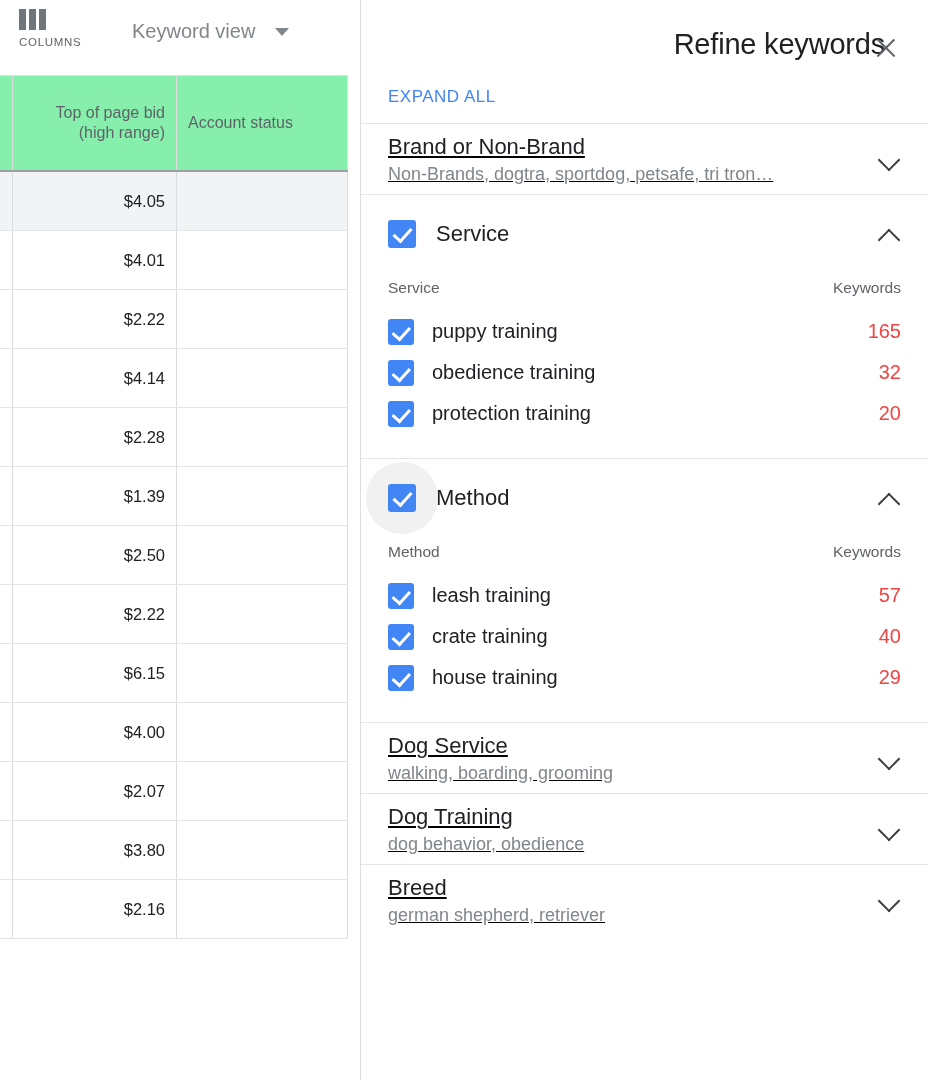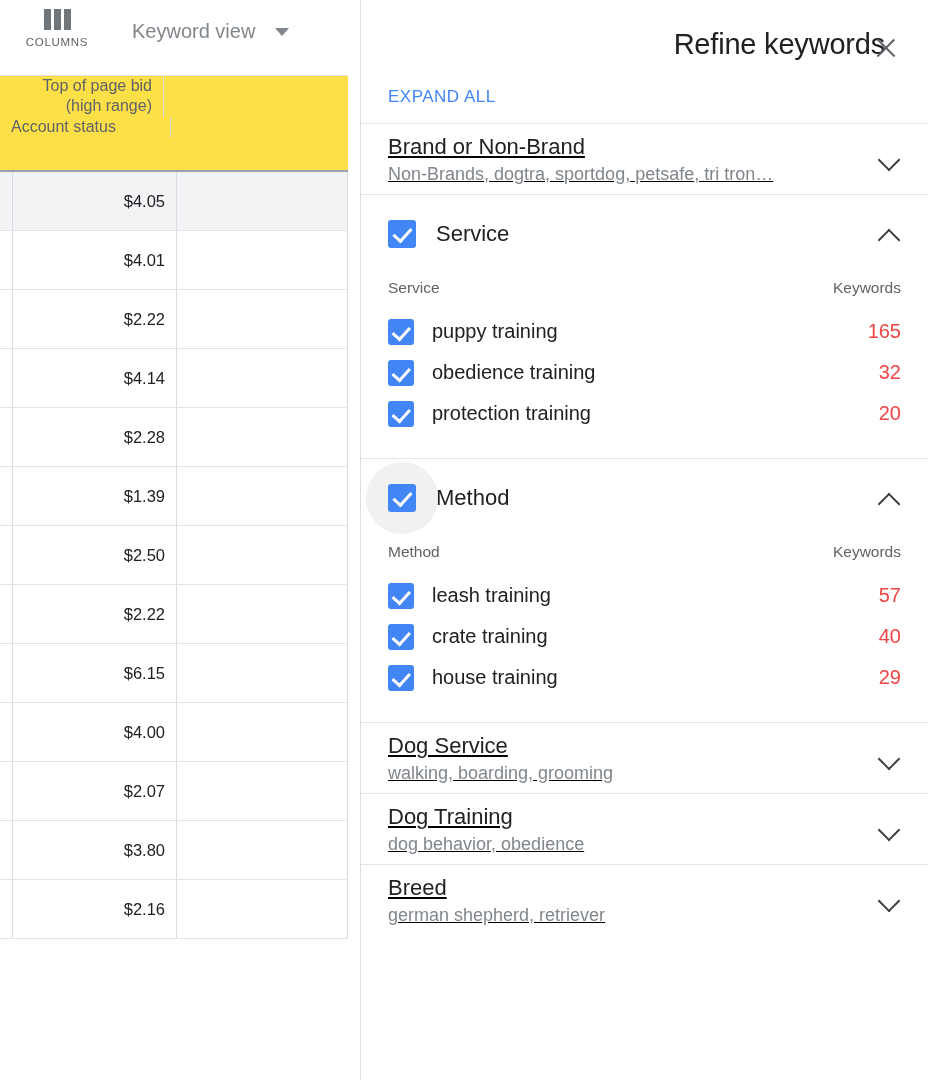--- a/index.html
+++ b/index.html
@@ -31,21 +31,20 @@
     display: flex;
     align-items: flex-start;
     background: #fff;
     position: relative;
   }
   .columns-btn {
     width: 95px;
     padding-top: 8px;
     display: flex;
     flex-direction: column;
-    align-items: center;
     cursor: pointer;
     padding-left: 19px;
   }
   .columns-glyph {
     display: flex;
     gap: 3px;
     height: 22px;
     align-items: center;
   }
   .columns-glyph i {
@@ -77,22 +76,21 @@
     border-left: 7px solid transparent;
     border-right: 7px solid transparent;
     border-top: 8px solid #80868b;
   }
 
   .thead {
     display: flex;
     height: 97px;
     border-top: 1px solid #e0e0e0;
     border-bottom: 2px solid #9aa0a6;
-    background: #fde047;
-    flex-direction: column;
+    background: #86efac;
   }
   .th {
     border-right: 1px solid #dadce0;
     display: flex;
     align-items: center;
     font-size: 16px;
     color: #5f6368;
     padding: 0 11px;
     line-height: 1.28;
   }

